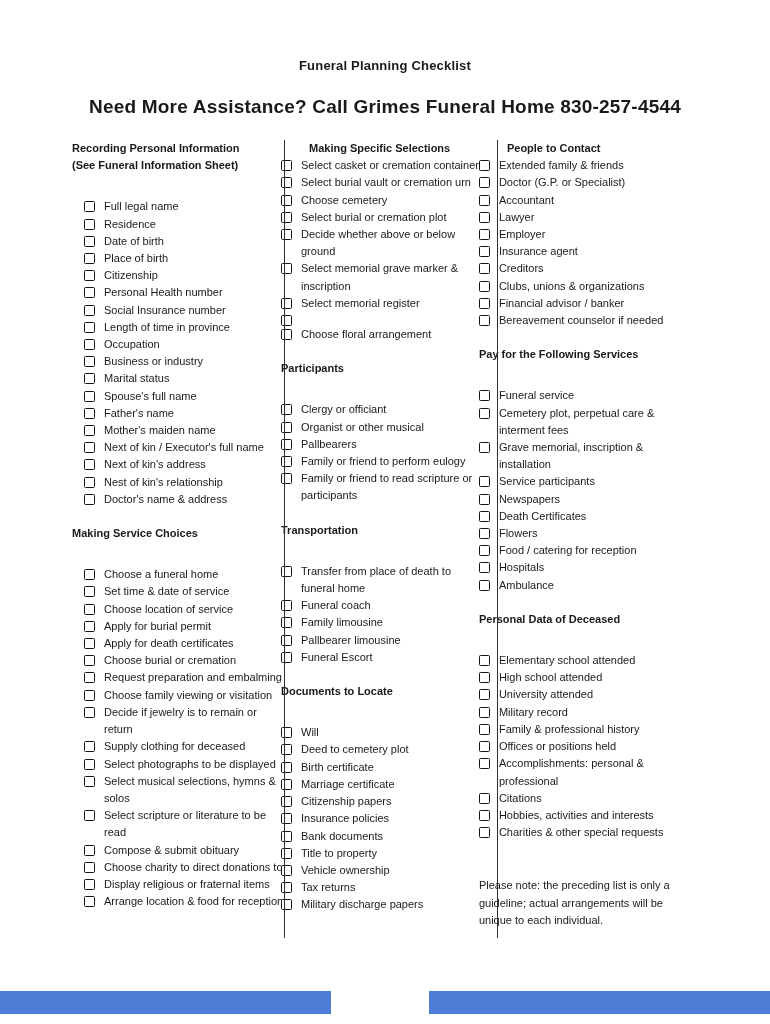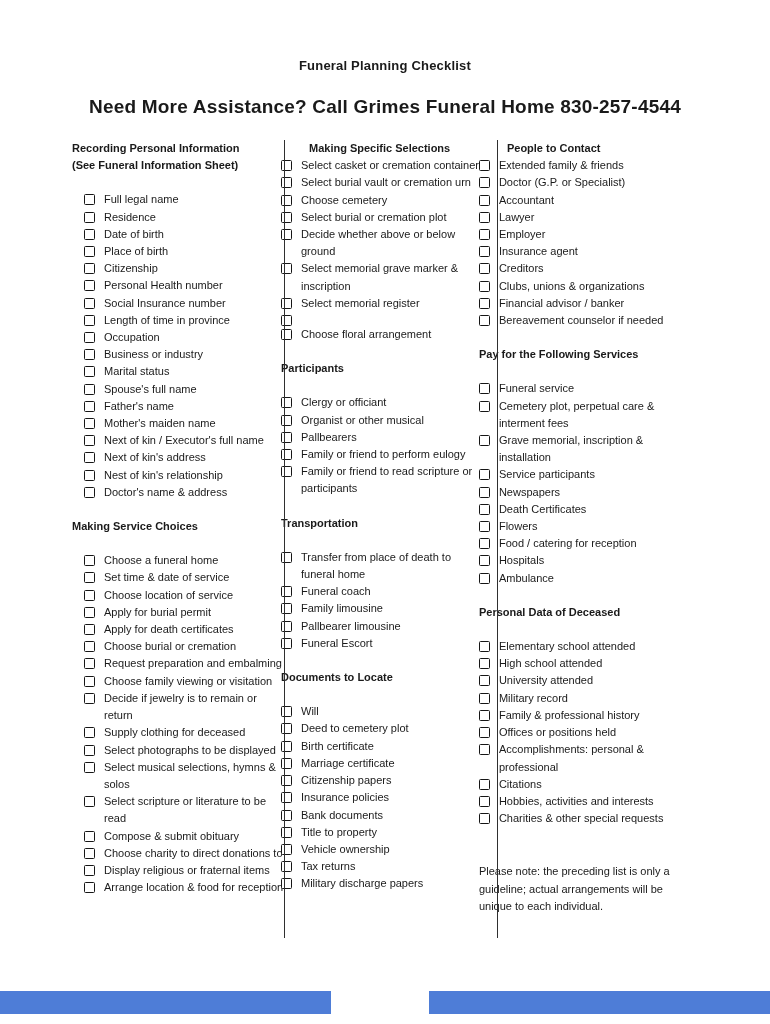--- a/index.html
+++ b/index.html
@@ -25,21 +25,21 @@
   }
   #divider-left{left:219px;}
   #divider-right{left:432px;}
   .col{font-size:11px;line-height:17.2px;box-sizing:border-box;}
   .col:nth-child(1){width:219px;}
   .col:nth-child(2){width:213px;padding-left:4px;}
   .col:nth-child(3){width:216px;padding-left:7px;}
   .heading{font-weight:bold;margin-top:17px;}
   .col .heading:first-child{margin-top:0;}
   .heading.indent{padding-left:28px;}
-  .items{margin-top:17px;}
+  .items{margin-top:24px;}
   .items.tight{margin-top:0;}
   .item{display:flex;align-items:flex-start;}
   .col:nth-child(1) .item{padding-left:18px;}
   .col:nth-child(2) .item{padding-left:12px;}
   .col:nth-child(3) .item{padding-left:12px;}
   .box{
     flex:0 0 auto;width:9px;height:9px;
     border:1.5px solid #161616;border-radius:1.5px;
     margin:3px 9px 0 0;background:#fff;
   }

